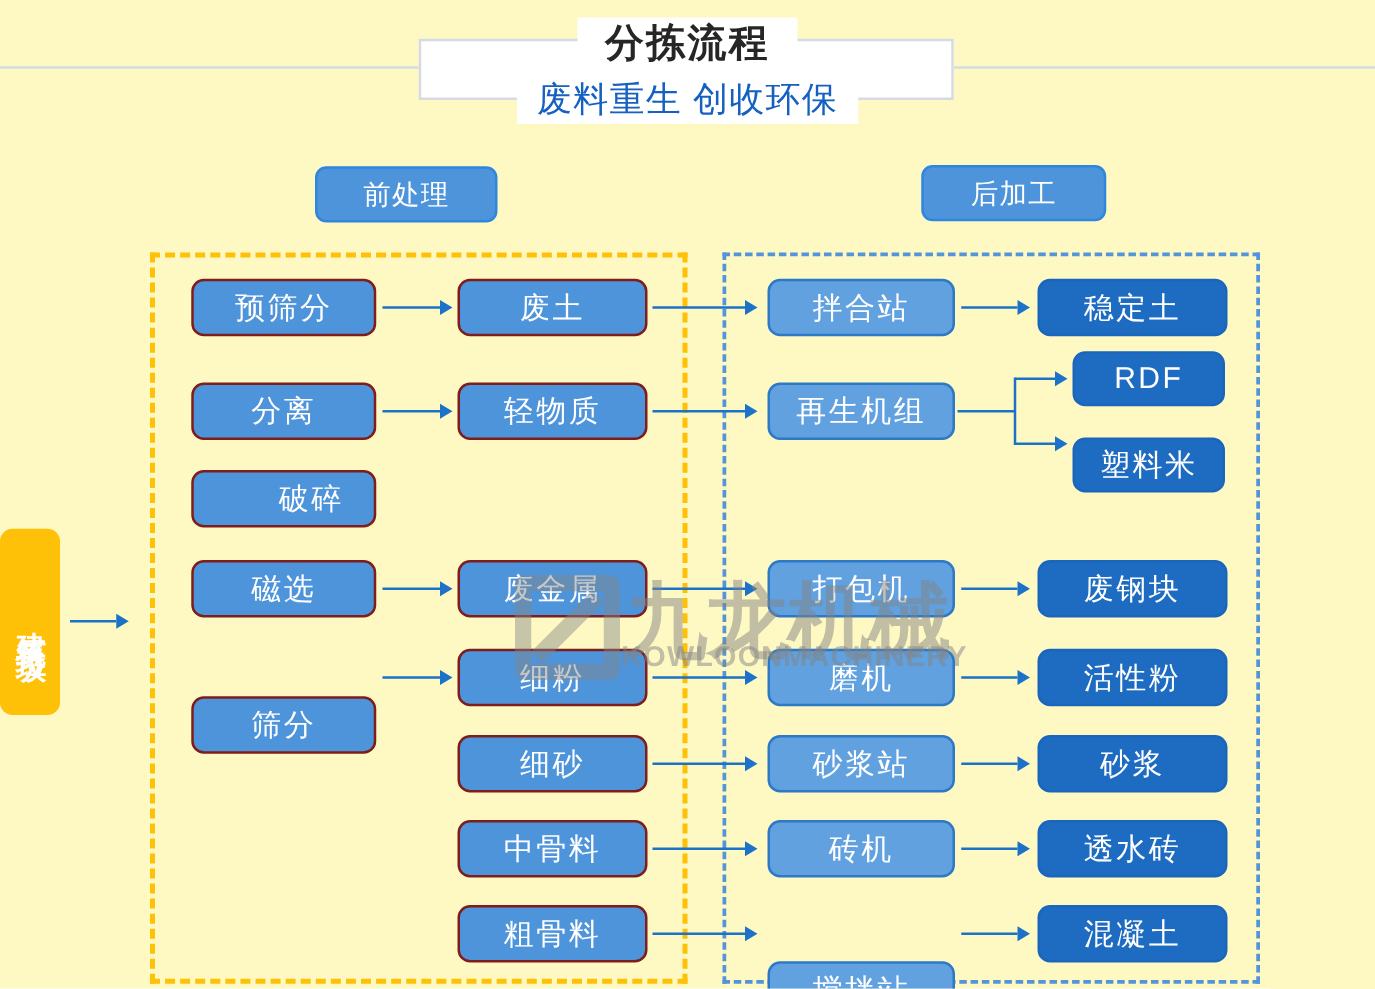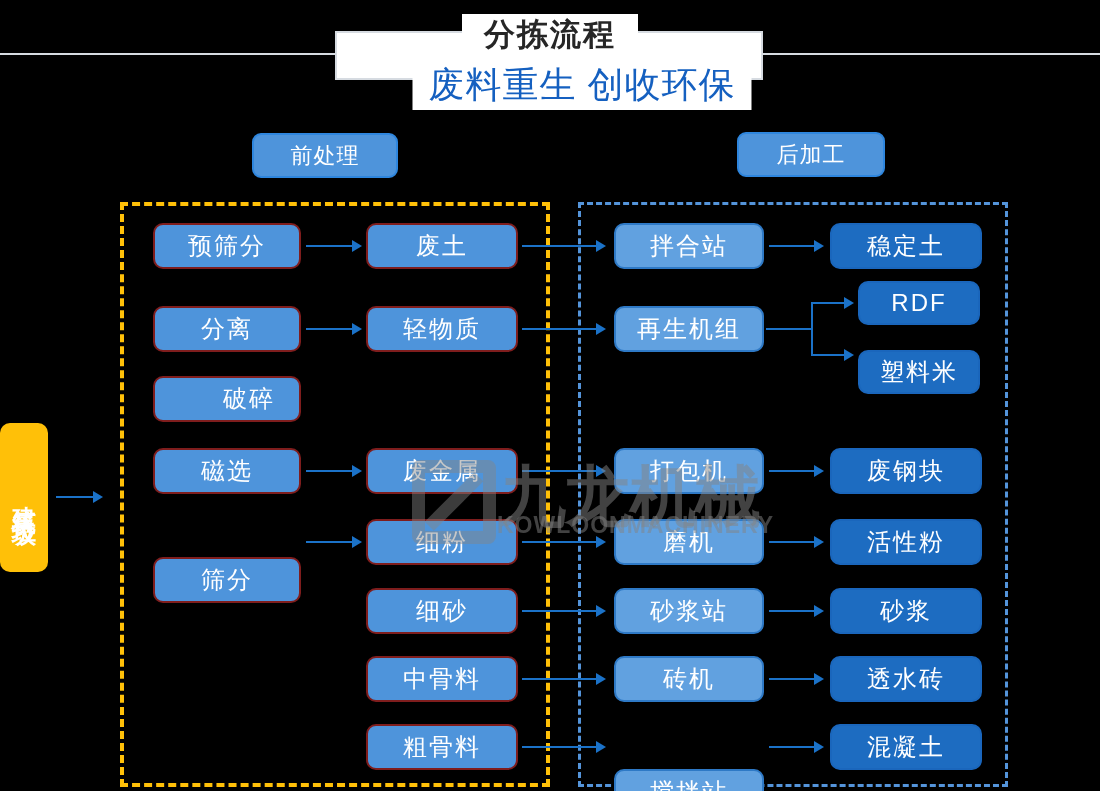--- a/index.html
+++ b/index.html
@@ -1,28 +1,28 @@
 <!DOCTYPE html>
 <html><head>
 <meta charset="utf-8">
 <style>
   html,body{margin:0;padding:0;background:#fff;}
   #canvas{
-    position:relative;width:1100px;height:791px;background:#000000;overflow:hidden;
+    position:relative;width:1100px;height:791px;background:#fef9c3;overflow:hidden;
     font-family:"Liberation Sans", sans-serif;
   }
   
   .hline{position:absolute;left:0;top:53px;width:1100px;height:2px;background:#d6dbe1;z-index:0;}
   .title-frame{position:absolute;left:335px;top:31px;width:428px;height:49px;
     border:2px solid #d6dbe1;background:#fff;box-sizing:border-box;z-index:1;}
   .page-title{position:absolute;left:550px;top:14px;transform:translateX(-50%);
     background:#fff;padding:0 22px;font-size:31px;font-weight:800;color:#262626;
     letter-spacing:2px;z-index:2;white-space:nowrap;}
-  .page-subtitle{position:absolute;left:582px;top:61px;transform:translateX(-50%);
-    background:#fff;padding:0 16px;font-size:36px;color:#1560c0;letter-spacing:1px;
+  .page-subtitle{position:absolute;left:550px;top:61px;transform:translateX(-50%);
+    background:#fff;padding:0 16px;font-size:28px;color:#1560c0;letter-spacing:1px;
     z-index:2;white-space:nowrap;}
   
   .seclabel{position:absolute;height:45px;border-radius:9px;background:#4e94db;
     border:2px solid #2e86de;box-sizing:border-box;color:#fff;font-size:22px;
     display:flex;align-items:center;justify-content:center;z-index:3;letter-spacing:1px;}
   
   .groupbox{position:absolute;box-sizing:border-box;z-index:1;background:transparent;}
   .groupbox.yellow{left:120px;top:202px;width:430px;height:585px;border:4px dashed #ffc008;}
   .groupbox.blue{left:578px;top:202px;width:430px;height:585px;border:3px dashed #5494da;}
   

